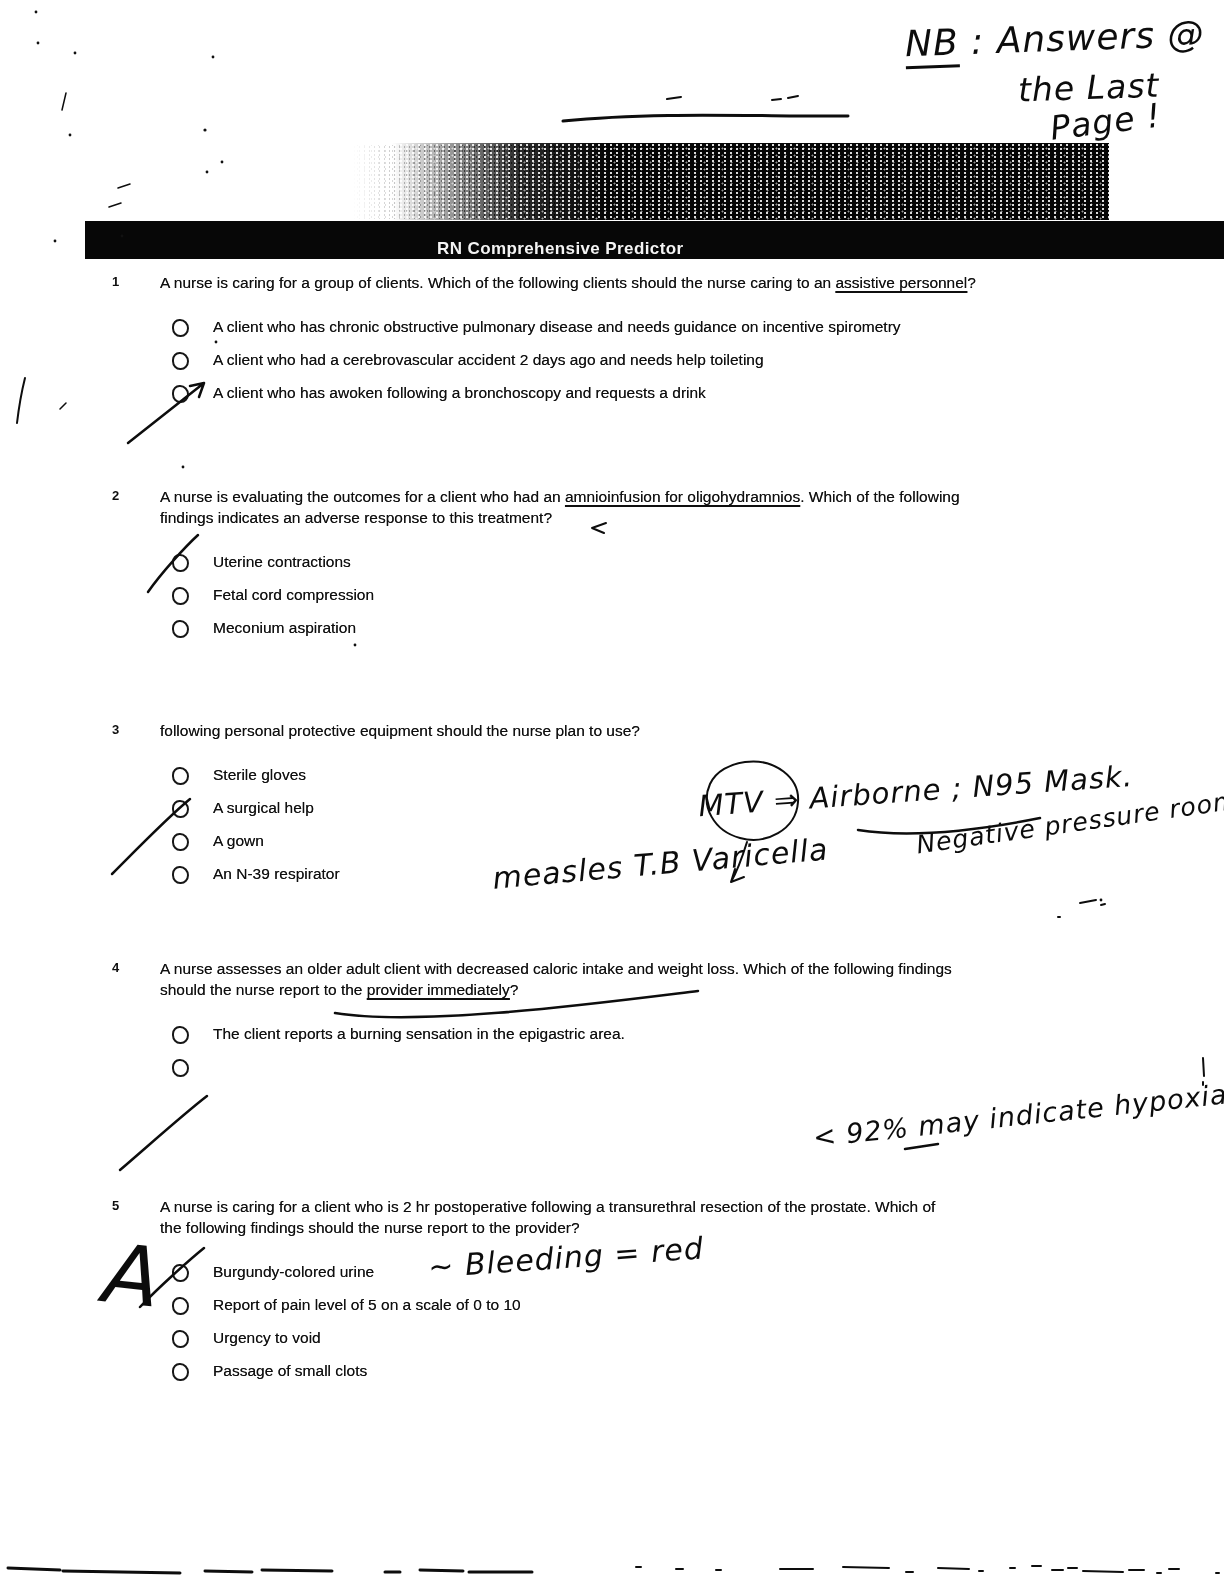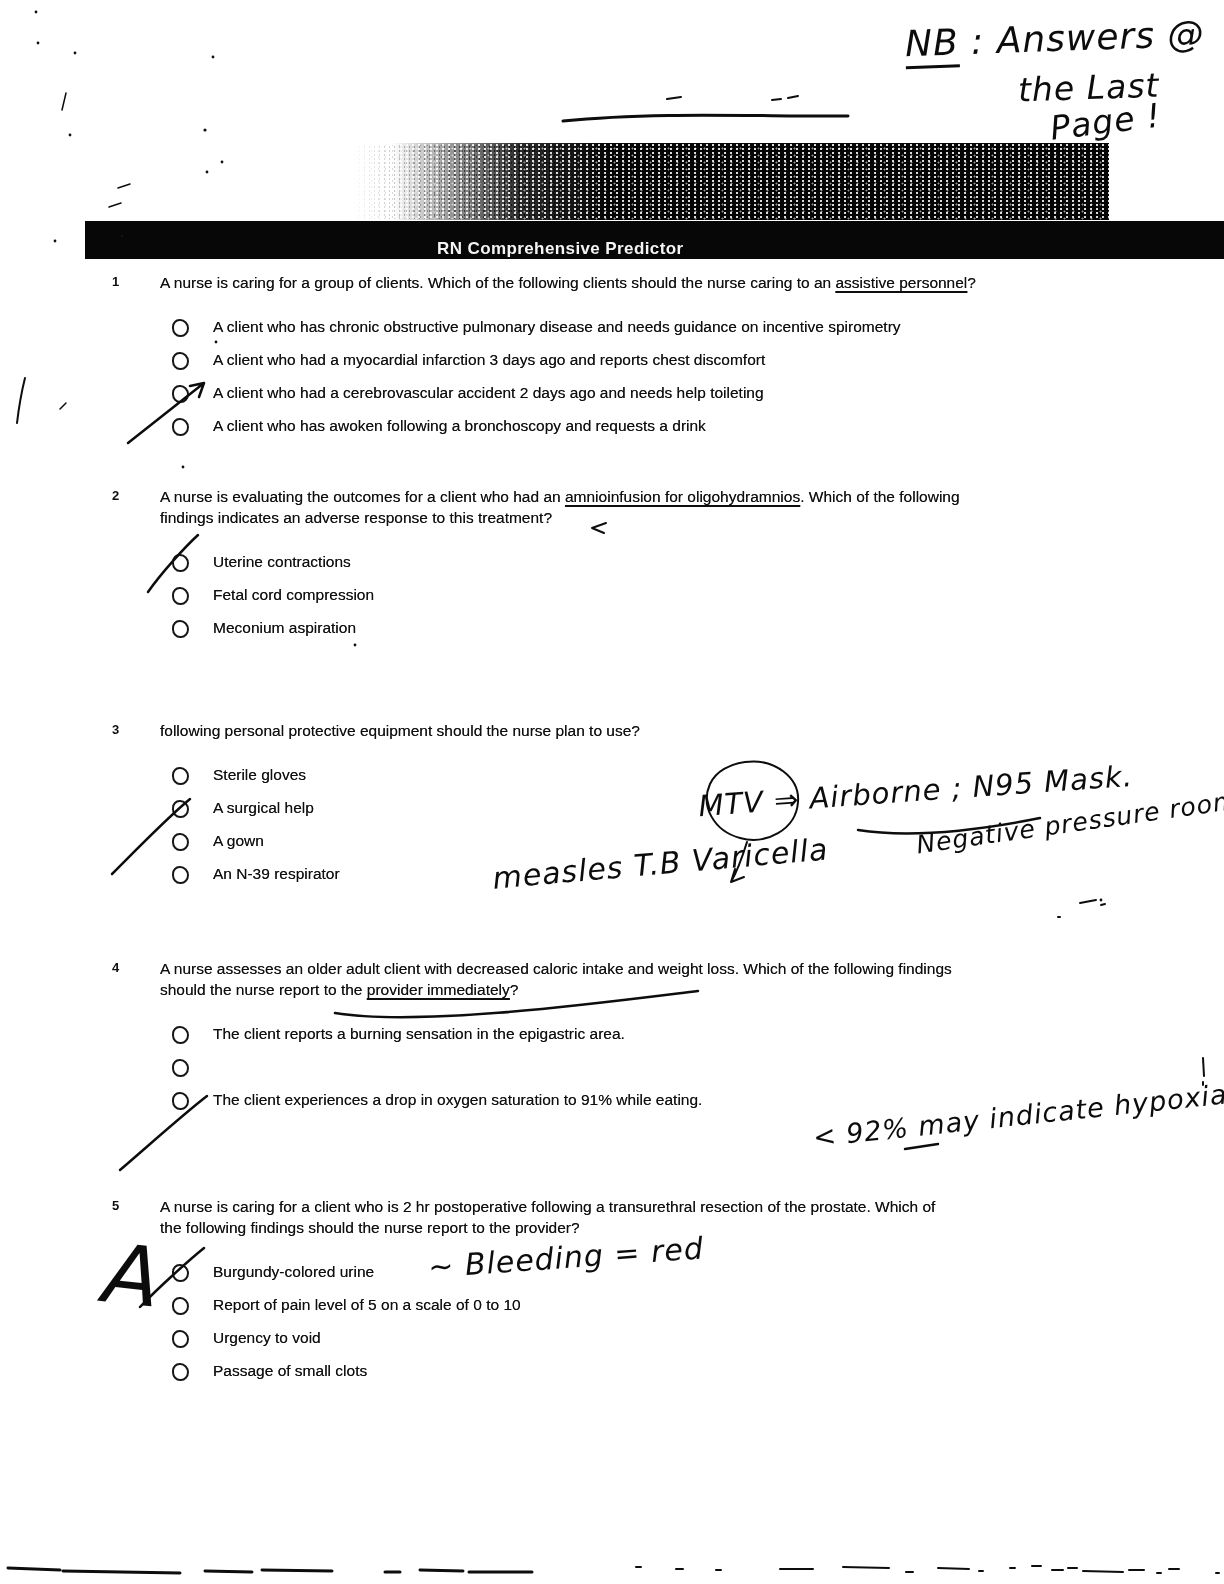--- a/index.html
+++ b/index.html
@@ -86,24 +86,20 @@
     <div class="q-text">
       <div class="q-line"><span>A nurse is caring for a group of clients. Which of the following clients should the nurse caring to an </span><span class="u">assistive personnel</span><span>?</span></div>
     </div>
     <div class="options">
       <div class="option">
           <span class="radio"></span>
           <span class="opt-label">A client who has chronic obstructive pulmonary disease and needs guidance on incentive spirometry</span>
         </div>
       <div class="option">
           <span class="radio"></span>
-          <span class="opt-label">A client who had a myocardial infarction 3 days ago and reports chest discomfort</span>
-        </div>
-      <div class="option">
-          <span class="radio"></span>
           <span class="opt-label">A client who had a cerebrovascular accident 2 days ago and needs help toileting</span>
         </div>
       <div class="option">
           <span class="radio"></span>
           <span class="opt-label">A client who has awoken following a bronchoscopy and requests a drink</span>
         </div>
     </div>
   </section>
 
   <section class="q" style="top:486px">
@@ -159,24 +155,20 @@
       <div class="q-line"><span>A nurse assesses an older adult client with decreased caloric intake and weight loss. Which of the following findings</span></div>
       <div class="q-line"><span>should the nurse report to the </span><span class="u">provider immediately</span><span>?</span></div>
     </div>
     <div class="options">
       <div class="option">
           <span class="radio"></span>
           <span class="opt-label">The client reports a burning sensation in the epigastric area.</span>
         </div>
       <div class="option">
           <span class="radio"></span>
-        </div>
-      <div class="option">
-          <span class="radio"></span>
-          <span class="opt-label">The client experiences a drop in oxygen saturation to 91% while eating.</span>
         </div>
     </div>
   </section>
 
   <section class="q" style="top:1196px">
     <span class="q-num">5</span>
     <div class="q-text">
       <div class="q-line"><span>A nurse is caring for a client who is 2 hr postoperative following a transurethral resection of the prostate. Which of</span></div>
       <div class="q-line"><span>the following findings should the nurse report to the provider?</span></div>
     </div>

